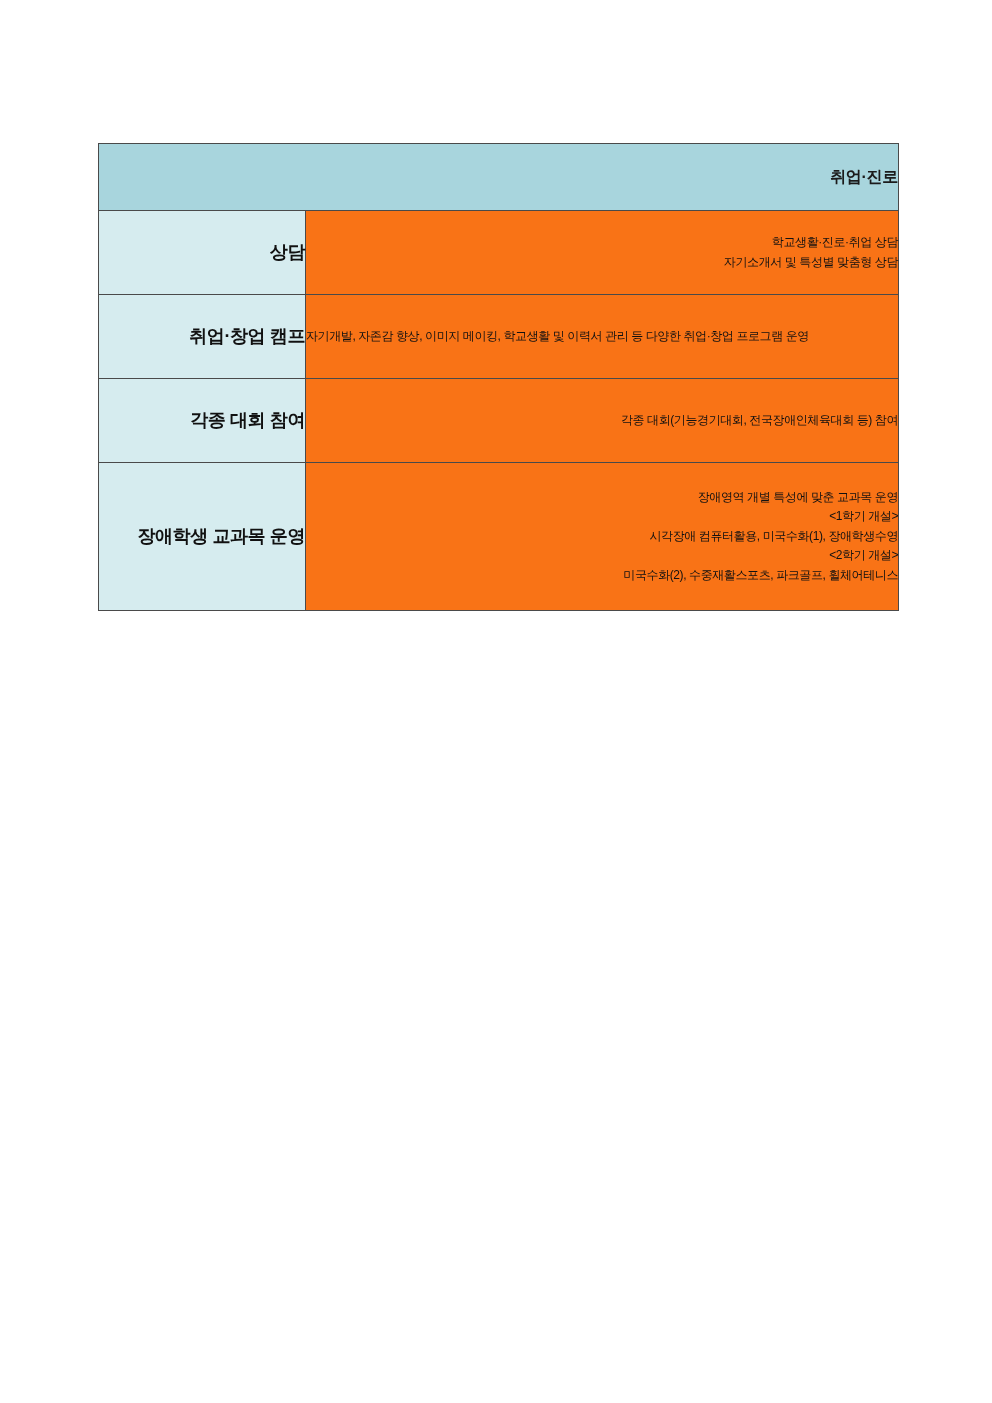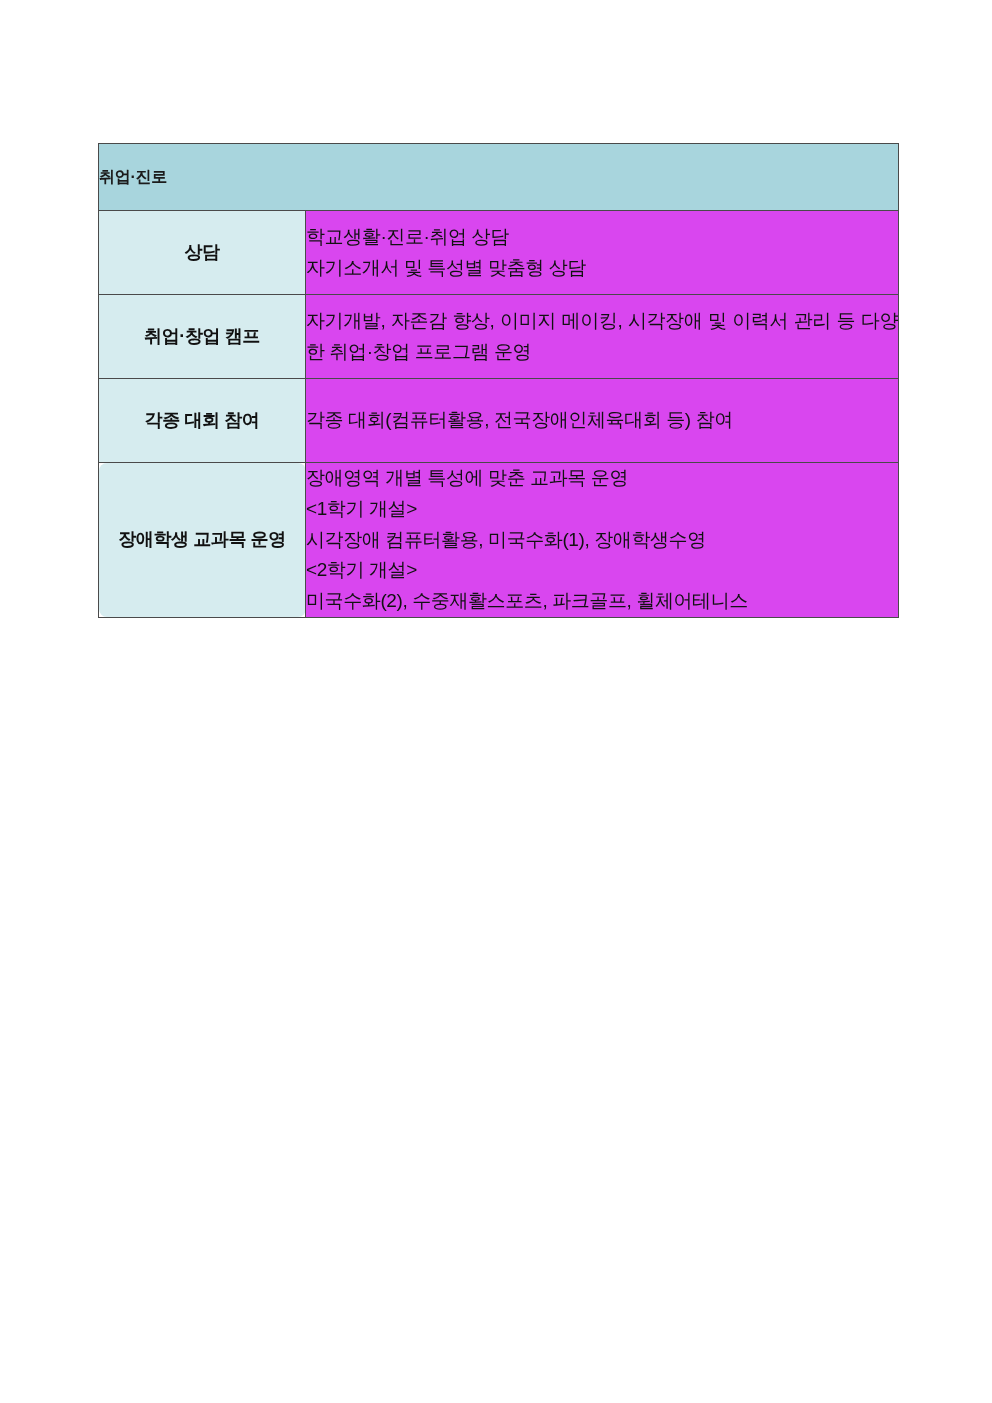--- a/index.html
+++ b/index.html
@@ -28,20 +28,21 @@
     left: 98px;
     top: 143px;
     width: 800px;
     border-collapse: collapse;
     table-layout: fixed;
   }
   .doc-table td {
     border: 1px solid #4a4a4a;
     vertical-align: middle;
     padding: 0;
+    text-align: right;
   }
   .header-cell {
     background: #a8d5dd;
     height: 66px;
     padding: 0 22px;
     font-size: 16px;
     font-weight: bold;
     letter-spacing: -0.3px;
     color: #1b1b1b;
     vertical-align: middle;
@@ -51,44 +52,44 @@
     width: 207px;
     text-align: center;
     font-size: 18px;
     font-weight: bold;
     letter-spacing: -0.4px;
     line-height: 1.45;
     color: #111111;
     padding: 10px 6px;
   }
   .body-cell {
-    background: #d946ef;
+    background: #f97316;
     padding: 12px 14px 12px 16px;
-    font-size: 19px;
+    font-size: 12px;
     line-height: 1.62;
     letter-spacing: -0.4px;
     color: #111111;
     text-align: justify;
     text-justify: inter-word;
   }
   .body-cell .line {
     display: block;
     white-space: pre-wrap;
   }
   .body-cell.justify .line {
     text-align: justify;
     text-align-last: left;
   }
   .row-h1 { height: 84px; }
   .row-h2 { height: 88px; }
   .row-h3 { height: 84px; padding-left: 48px; }
   .row-h4 { height: 84px; }
   .row-h5 { height: 84px; }
   .row-h6 { height: 148px; }
-  .label-cell.two-line { line-height: 1.5; border-radius: 8px; }
+  .label-cell.two-line { line-height: 1.5; }
 </style>
 </head>
 <body>
 
 <div class="page">
   <table class="doc-table">
     <colgroup>
       <col style="width:207px">
       <col style="width:593px">
     </colgroup>
@@ -102,29 +103,29 @@
         <td class="body-cell">
           <span class="line">학교생활·진로·취업 상담</span>
           <span class="line">자기소개서 및 특성별 맞춤형 상담</span>
         </td>
       </tr>
 
 
       <tr class="row-h3">
         <td class="label-cell">취업·창업 캠프</td>
         <td class="body-cell justify">
-          <span class="line">자기개발, 자존감 향상, 이미지 메이킹, 시각장애 및 이력서 관리 등 다양한 취업·창업 프로그램 운영</span>
+          <span class="line">자기개발, 자존감 향상, 이미지 메이킹, 학교생활 및 이력서 관리 등 다양한 취업·창업 프로그램 운영</span>
         </td>
       </tr>
 
 
       <tr class="row-h5">
         <td class="label-cell">각종 대회 참여</td>
         <td class="body-cell">
-          <span class="line">각종 대회(컴퓨터활용, 전국장애인체육대회 등) 참여</span>
+          <span class="line">각종 대회(기능경기대회, 전국장애인체육대회 등) 참여</span>
         </td>
       </tr>
 
       <tr class="row-h6">
         <td class="label-cell two-line">장애학생 교과목 운영</td>
         <td class="body-cell">
           <span class="line">장애영역 개별 특성에 맞춘 교과목 운영</span>
           <span class="line">&lt;1학기 개설&gt;</span>
           <span class="line">시각장애 컴퓨터활용, 미국수화(1), 장애학생수영</span>
           <span class="line">&lt;2학기 개설&gt;</span>

